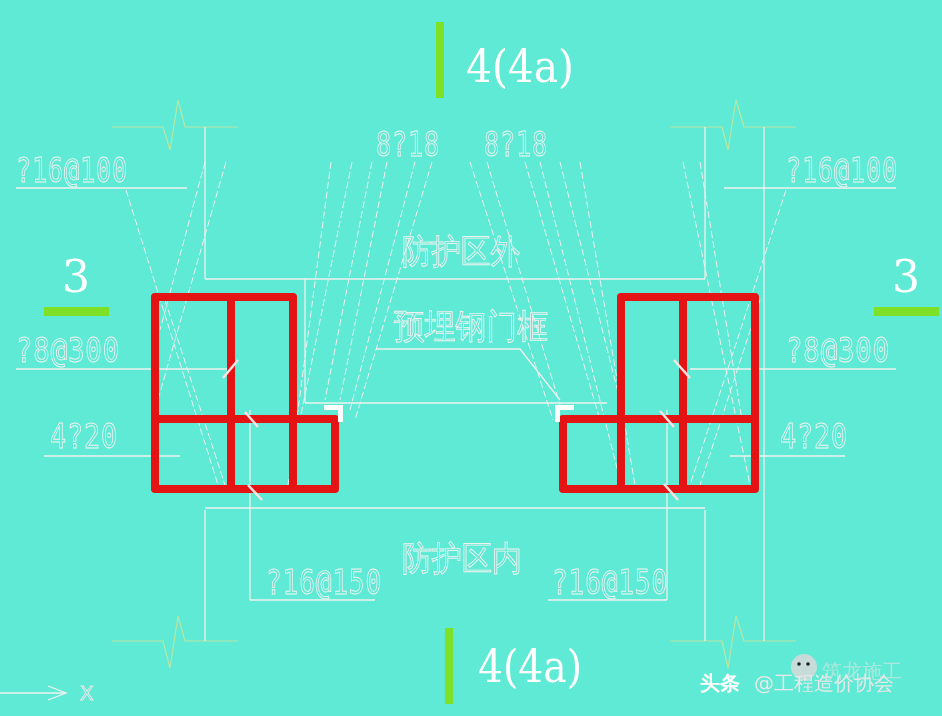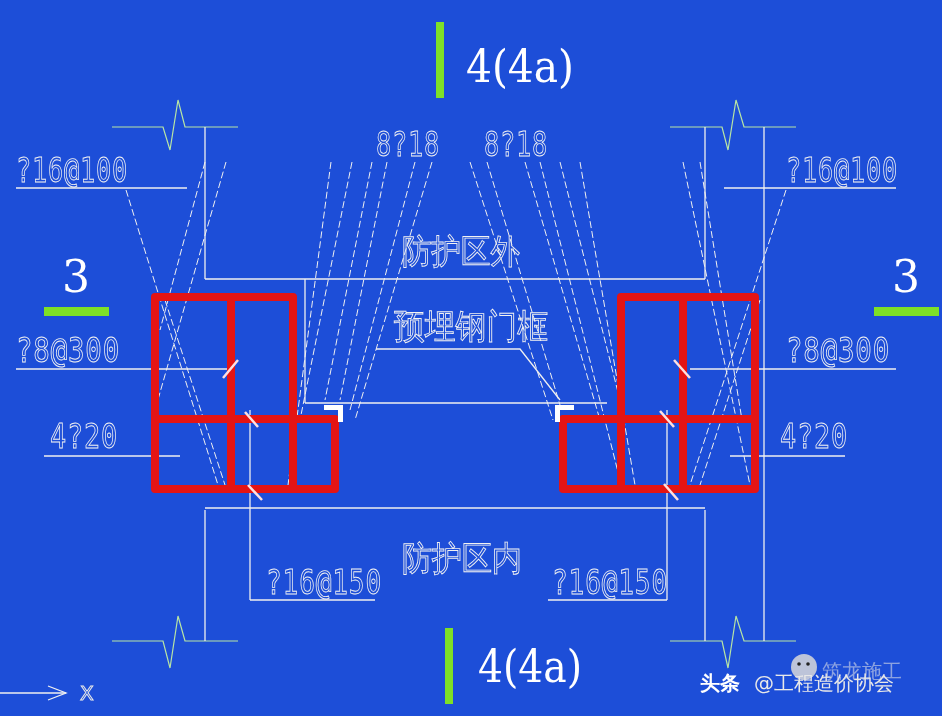--- a/index.html
+++ b/index.html
@@ -1,16 +1,16 @@
 <!DOCTYPE html>
 <html><head>
 <meta charset="utf-8">
 <style>
   html,body{margin:0;padding:0;background:#0f0f10;}
-  #canvas{position:relative;width:942px;height:716px;background:#1d4ed8;overflow:hidden;}
+  #canvas{position:relative;width:942px;height:716px;background:#5eead4;overflow:hidden;}
   svg{position:absolute;left:0;top:0;}
   .lbl{font-family:"DejaVu Sans Mono","Liberation Mono",monospace;fill:none;stroke:#f2f2f2;stroke-width:0.9;font-size:34px;letter-spacing:1px;}
   .cn{font-family:"DejaVu Sans","Liberation Sans",sans-serif;fill:none;stroke:#f2f2f2;stroke-width:0.9;font-size:34px;}
   .sec{font-family:"DejaVu Serif","Liberation Serif",serif;fill:#ffffff;font-size:44px;}
   .title{font-family:"DejaVu Serif","Liberation Serif",serif;fill:#ffffff;font-size:44px;}
   .wm{font-family:"DejaVu Sans","Liberation Sans",sans-serif;fill:#ffffff;font-size:20px;font-weight:bold;}
   .wm2{font-family:"DejaVu Sans","Liberation Sans",sans-serif;fill:#e8e8e8;font-size:20px;}
   .ax{font-family:"DejaVu Sans","Liberation Sans",sans-serif;fill:none;stroke:#e8e8e8;stroke-width:1;font-size:20px;}
   .wl{stroke:#f0f0f0;stroke-width:1.3;fill:none;}
   .dash{stroke:#f0f0f0;stroke-width:1;fill:none;stroke-dasharray:7 3;}

